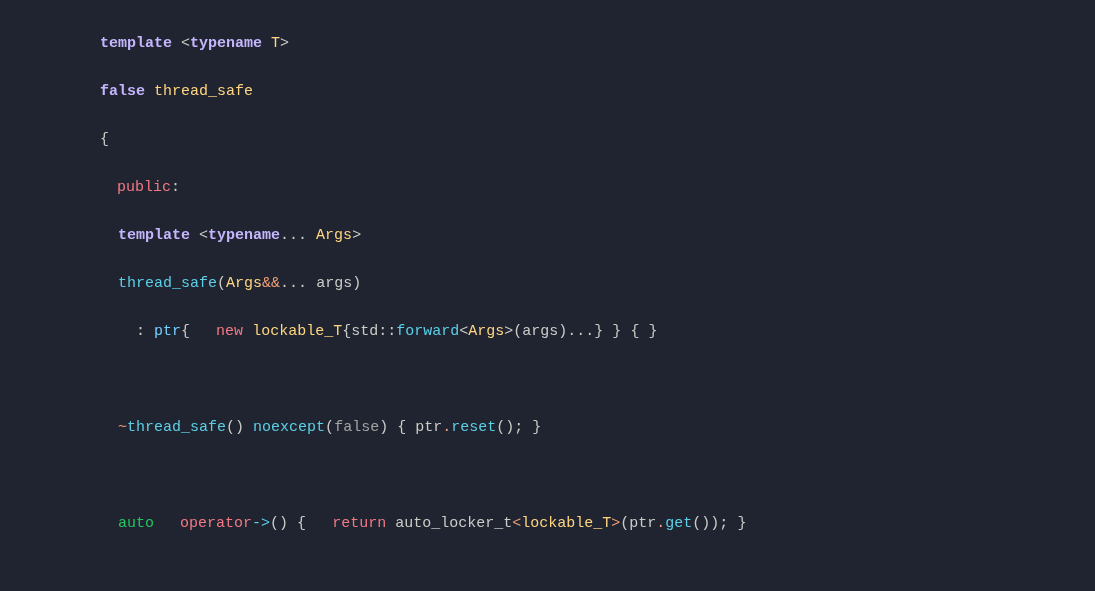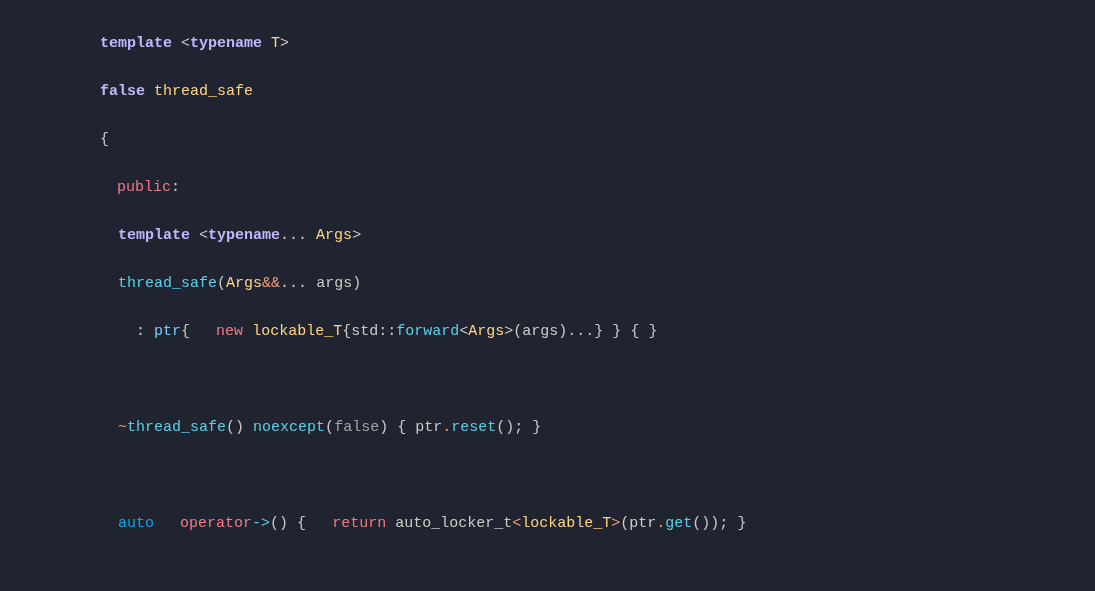--- a/index.html
+++ b/index.html
@@ -15,21 +15,21 @@
     padding: 8px 0 0 100px;
   }
   .code-editor {
     white-space: pre;
   }
   .line { display: block; min-height: 24px; }
   .kw-purple { color: #c4b5fd; font-weight: bold; }
   .kw-pink { color: #f27983; margin-left: 17px; }
   .kw-yellow { color: #ffd580; }
   .kw-blue { color: #73d0ff; }
-  .kw-orange { color: #0ea5e9; }
+  .kw-orange { color: #22c55e; }
   .kw-cyan { color: #5ccfe6; }
   .kw-white { color: #cbccc6; }
   .op { color: #f29e74; }
   .brace { color: #cbccc6; }
   .kw-false { color: #a3a3a3; }
 </style>
 </head>
 <body>
 
 <div class="code-editor">

